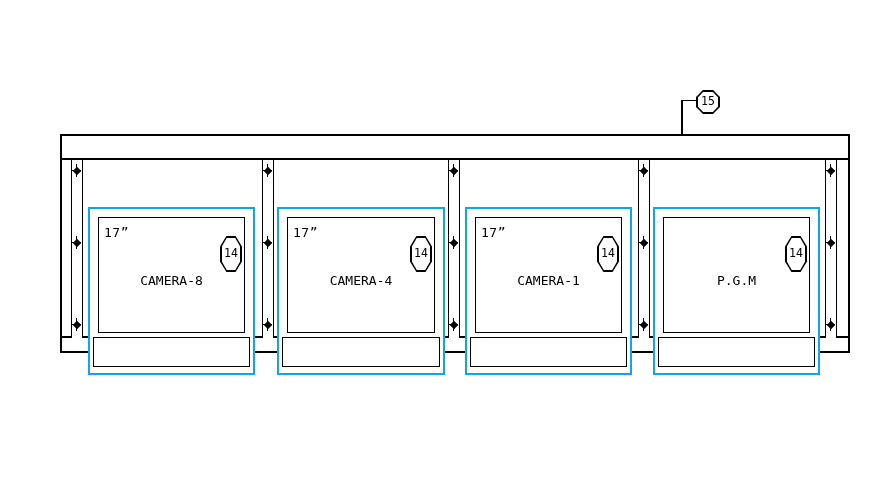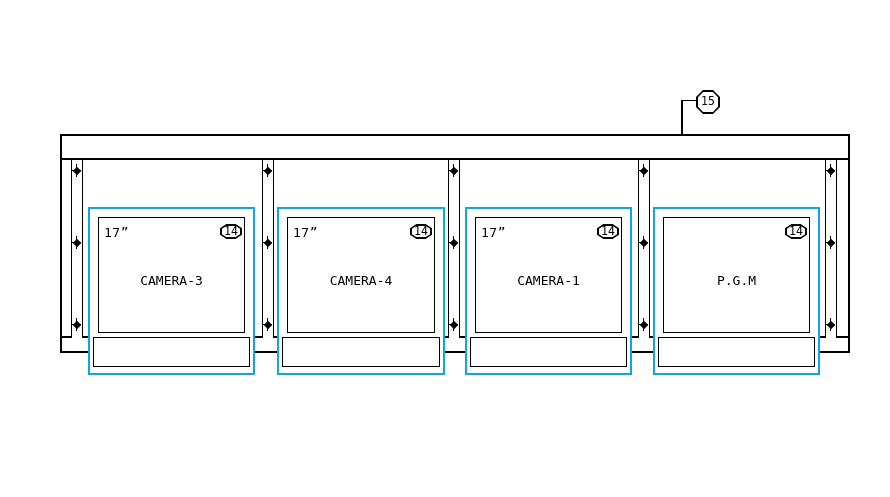--- a/index.html
+++ b/index.html
@@ -35,21 +35,21 @@
           display:flex;align-items:center;justify-content:center;padding-top:10px;}
   .size-label{position:absolute;left:5px;top:7px;font-size:13px;letter-spacing:0.5px;}
   .monitor-label{font-size:13px;letter-spacing:0px;}
   .drawer{position:absolute;left:3px;right:3px;top:128px;height:30px;border:1.5px solid #000;box-sizing:border-box;}
   
   .oct{position:absolute;background:#000;display:flex;align-items:center;justify-content:center;
        clip-path:polygon(29% 0,71% 0,100% 29%,100% 71%,71% 100%,29% 100%,0 71%,0 29%);}
   .oct::before{content:"";position:absolute;inset:1.6px;background:#fff;
        clip-path:polygon(29% 0,71% 0,100% 29%,100% 71%,71% 100%,29% 100%,0 71%,0 29%);}
   .oct span{position:relative;z-index:1;font-size:11.5px;line-height:1;}
-  .oct.c14{width:22px;height:15px;top:6px;right:2px;}
+  .oct.c14{width:22px;height:36px;top:18px;right:2px;}
   .oct.c15{left:696px;top:90px;width:24px;height:24px;}
   
   .leader-v{position:absolute;left:681px;top:100px;width:1.5px;height:36px;background:#000;}
   .leader-h{position:absolute;left:682px;top:99.5px;width:15px;height:1.5px;background:#000;}
 </style>
 </head>
 <body>
 
 <div class="canvas">
 
@@ -119,21 +119,21 @@
         <i></i>
       </span>
   </div>
 
   <div class="panel p1">
     <div class="screen">
       <span class="size-label">17”</span>
       <div class="oct c14">
         <span>14</span>
       </div>
-      <span class="monitor-label">CAMERA-3</span>
+      <span class="monitor-label">CAMERA-8</span>
     </div>
     <div class="drawer"></div>
   </div>
 
   <div class="panel p2">
     <div class="screen">
       <span class="size-label">17”</span>
       <div class="oct c14">
         <span>14</span>
       </div>

